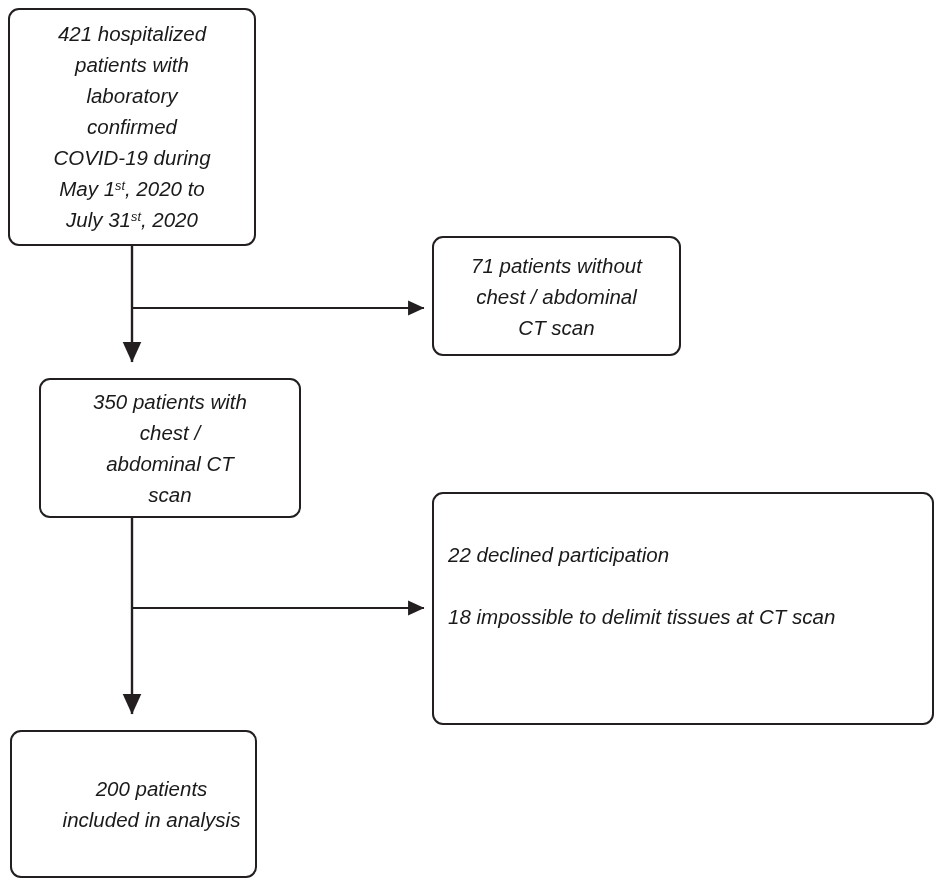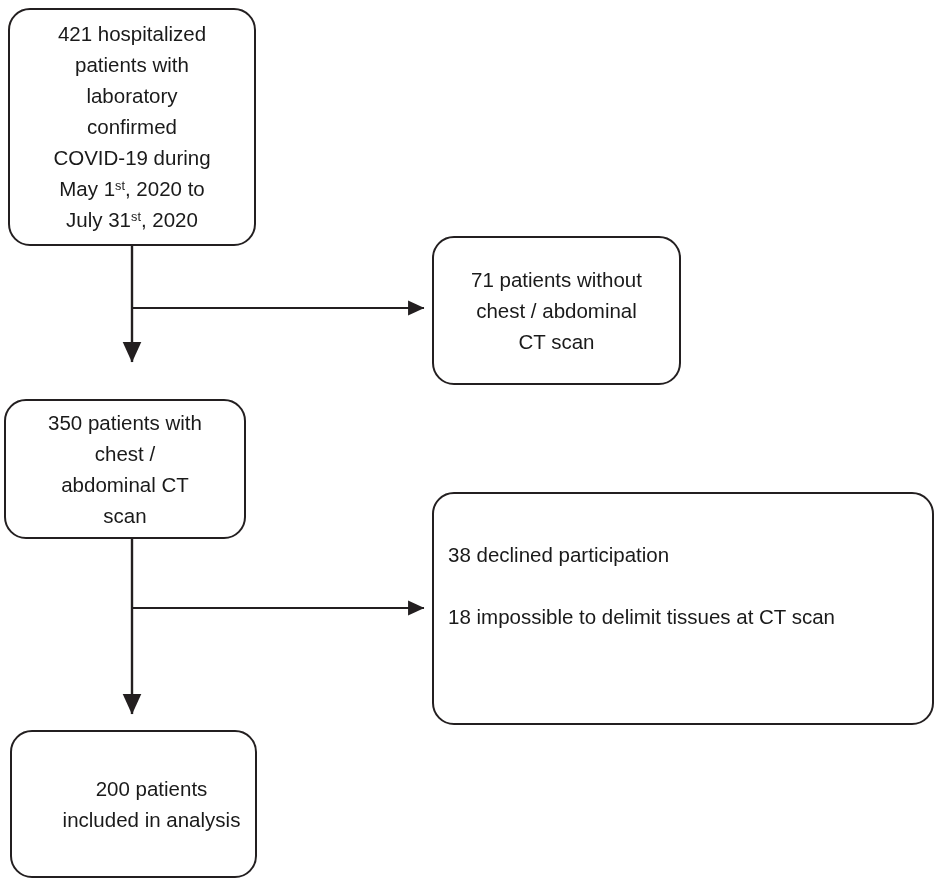--- a/index.html
+++ b/index.html
@@ -14,25 +14,26 @@
     height: 888px;
     background: #ffffff;
     font-family: "Liberation Sans", sans-serif;
     color: #1a1a1a;
     overflow: hidden;
   }
   .node {
     position: absolute;
     box-sizing: border-box;
     border: 2.2px solid #231f20;
-    border-radius: 22px;
+    border-radius: 11px;
     background: #ffffff;
     display: flex;
     align-items: center;
     justify-content: center;
+    font-style: italic;
   }
   .node-text {
     text-align: center;
     font-size: 20.5px;
     line-height: 31px;
     white-space: pre-line;
     padding: 0 6px;
   }
   
   #node-enrolled {
@@ -42,29 +43,28 @@
     height: 238px;
   }
   #node-enrolled .node-text {
     padding-bottom: 2px;
   }
   
   #node-excluded-no-ct {
     left: 432px;
     top: 236px;
     width: 249px;
-    height: 149px;
+    height: 120px;
   }
   
   #node-with-ct {
-    left: 4px;
+    left: 39px;
     top: 378px;
-    width: 242px;
+    width: 262px;
     height: 140px;
-    margin-top: 21px;
   }
   
   #node-exclusion-reasons {
     left: 432px;
     top: 492px;
     width: 502px;
     height: 233px;
     align-items: flex-start;
     justify-content: flex-start;
   }
@@ -144,21 +144,21 @@
 
   <div class="node" id="node-with-ct">
     <div class="node-text">350 patients with
 chest /
 abdominal CT
 scan</div>
   </div>
 
   <div class="node" id="node-exclusion-reasons">
     <div class="list-text">
-      <div>38 declined participation</div>
+      <div>22 declined participation</div>
       <div>18 impossible to delimit tissues at CT scan</div>
       
     </div>
   </div>
 
   <div class="node" id="node-included">
     <div class="node-text">200 patients
 included in analysis</div>
   </div>
 

